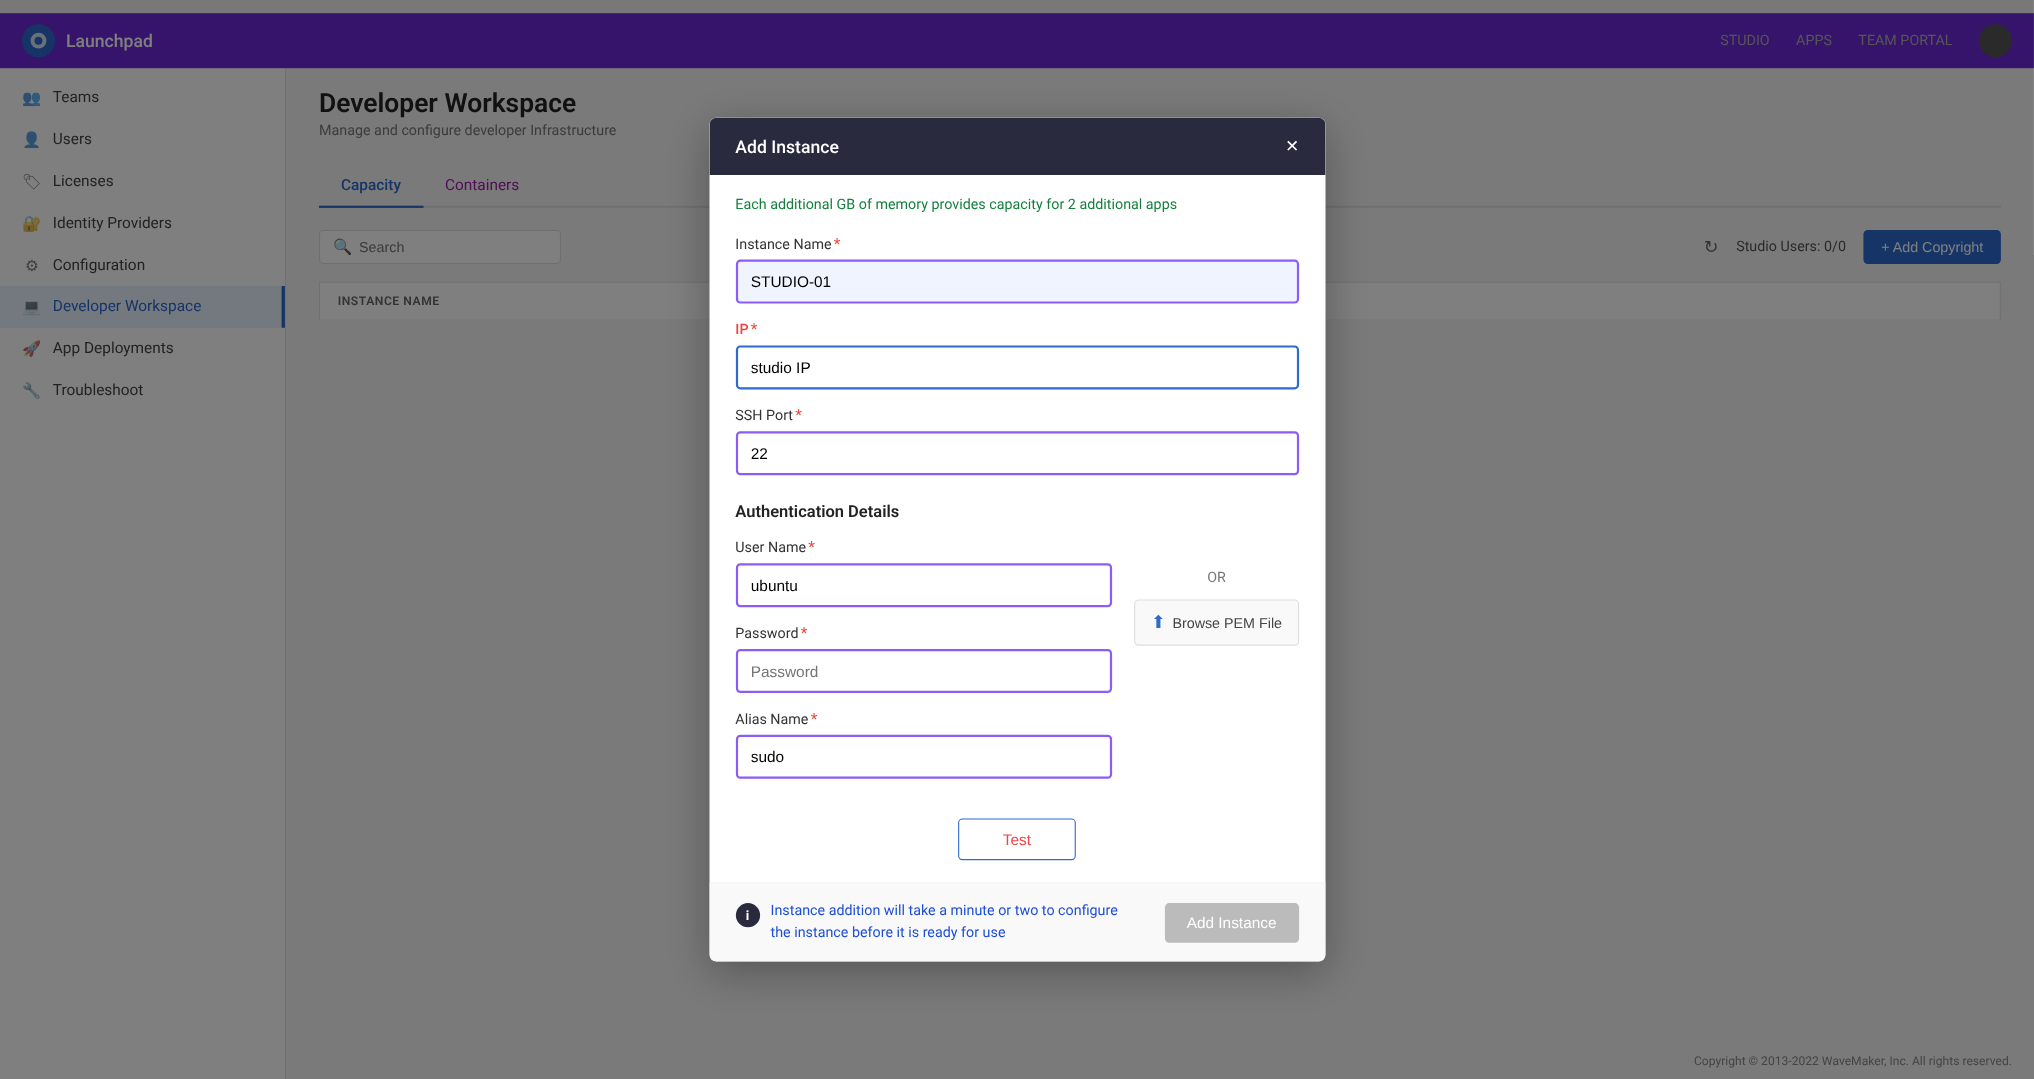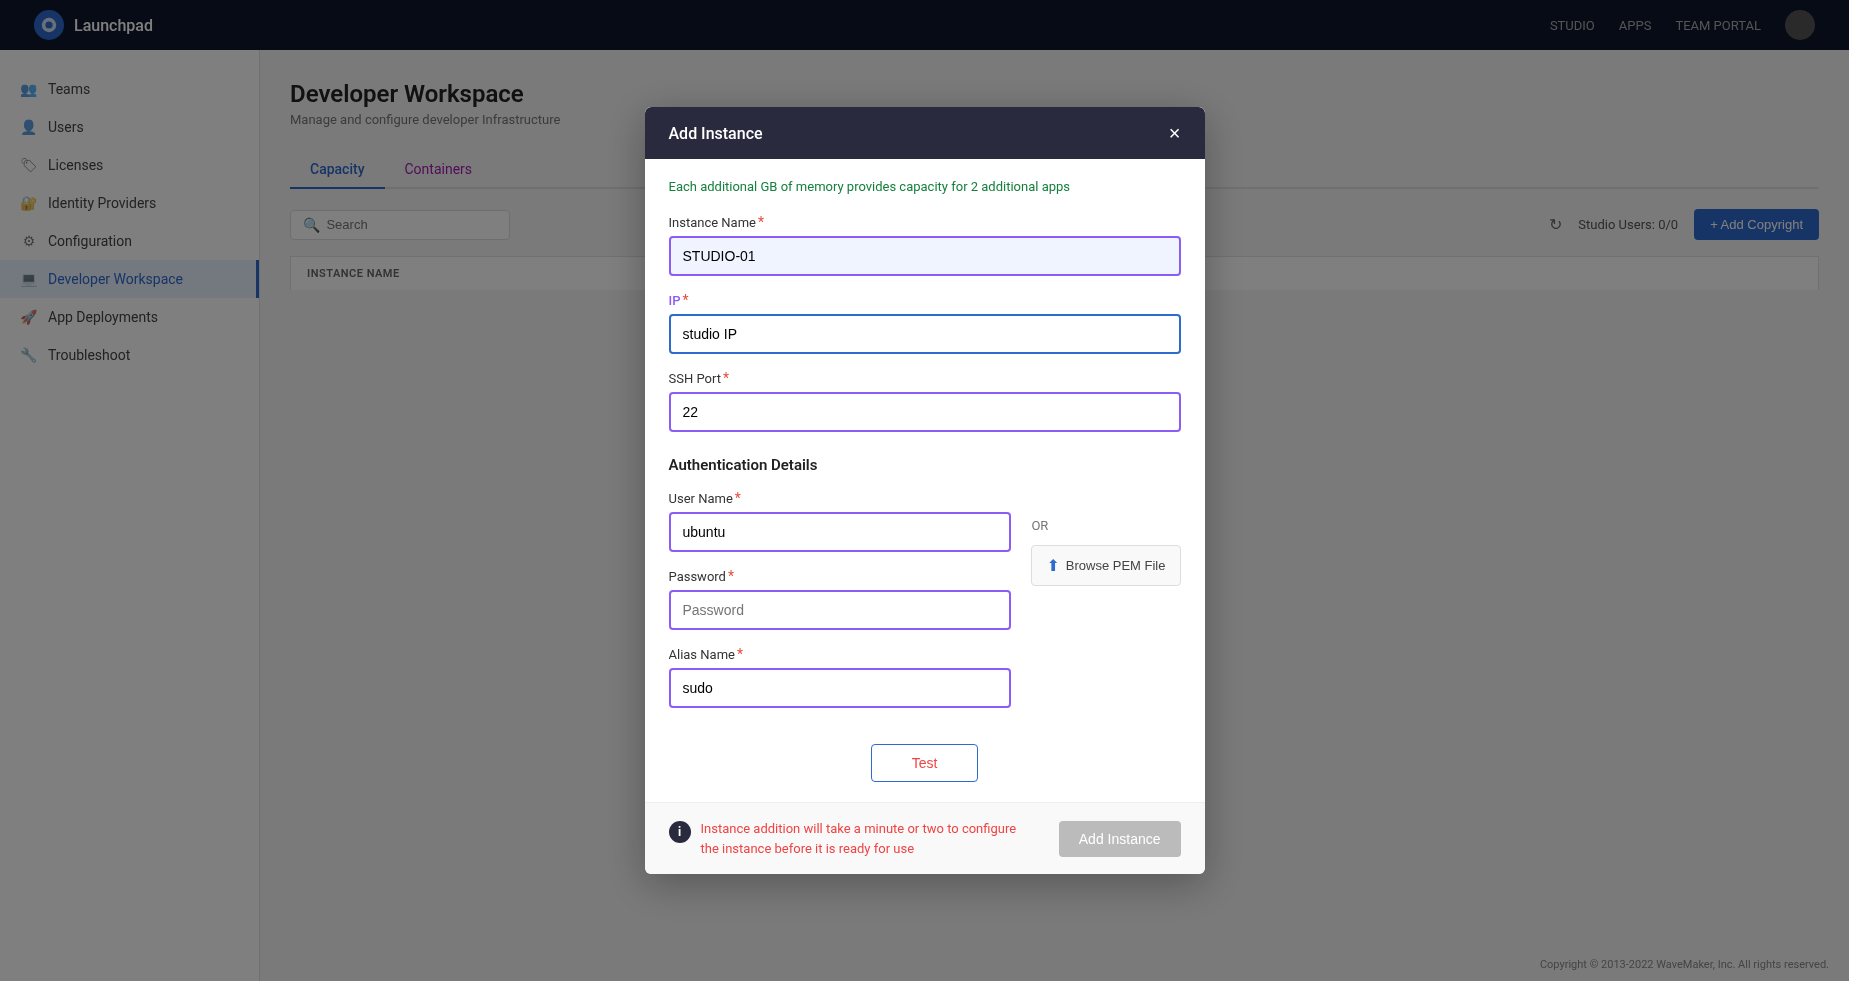--- a/index.html
+++ b/index.html
@@ -1,27 +1,27 @@
 <!DOCTYPE html>
 <html><head>
   <meta charset="utf-8">
   <style>
     * { box-sizing: border-box; margin: 0; padding: 0; }
     body { font-family: -apple-system, BlinkMacSystemFont, 'Segoe UI', Roboto, sans-serif; background: #f0f0f0; height: 981px; overflow: hidden; position: relative; }
 
     
     .topnav {
-      background: #0f172a;
+      background: #6d28d9;
       height: 50px;
       display: flex;
       align-items: center;
       justify-content: space-between;
-      padding: 0 34px;
+      padding: 0 20px;
       position: fixed;
-      top: 0; left: 0; right: 0;
+      top: 12px; left: 0; right: 0;
       z-index: 10;
     }
     .topnav-left { display: flex; align-items: center; gap: 10px; }
     .topnav-logo { width: 30px; height: 30px; background: #2d6bcd; border-radius: 50%; display: flex; align-items: center; justify-content: center; }
     .topnav-logo svg { width: 18px; height: 18px; fill: white; }
     .topnav-title { color: white; font-size: 16px; font-weight: 500; }
     .topnav-right { display: flex; align-items: center; gap: 24px; }
     .topnav-link { color: #aaa; font-size: 13px; cursor: pointer; text-decoration: none; text-align: center; }
     .topnav-avatar { width: 30px; height: 30px; background: #555; border-radius: 50%; }
 
@@ -150,21 +150,21 @@
     .form-group { margin-bottom: 16px; }
     .form-label {
       font-size: 13px;
       color: #333;
       margin-bottom: 6px;
       display: flex;
       align-items: center;
       gap: 2px;
     }
     .required { color: #e74c3c; font-size: 14px; }
-    .ip-label { color: #8b5cf6; font-weight: 500; }
+    .ip-label { color: #ef4444; font-weight: 500; }
 
     .form-input {
       width: 100%;
       padding: 10px 12px;
       border: 2px solid #8b5cf6;
       border-radius: 4px;
       font-size: 14px;
       outline: none;
       transition: border-color 0.2s;
     }
@@ -213,21 +213,21 @@
       width: 22px; height: 22px;
       background: #2a2a3e;
       border-radius: 50%;
       display: flex; align-items: center; justify-content: center;
       color: white;
       font-size: 12px;
       font-weight: bold;
       flex-shrink: 0;
       margin-top: 2px;
     }
-    .footer-text { font-size: 13px; color: #ef4444; line-height: 1.5; }
+    .footer-text { font-size: 13px; color: #1d4ed8; line-height: 1.5; }
     .add-instance-btn {
       background: #bbb;
       color: white;
       border: none;
       padding: 10px 20px;
       border-radius: 4px;
       font-size: 14px;
       cursor: not-allowed;
     }
 
@@ -393,21 +393,21 @@
 
           <div class="form-group">
             <div class="form-label">
               <span>Alias Name</span>
               <span class="required">*</span>
             </div>
             <input type="text" class="form-input" value="sudo" style="">
           </div>
         </div>
 
-        <div style="display:flex; flex-direction:column; padding-top:28px; gap:12px;">
+        <div style="display:flex; flex-direction:column; align-items:center; padding-top:28px; gap:12px;">
           <span style="font-size:13px; color:#777;">OR</span>
           <button class="browse-pem-btn">
             <span class="browse-pem-icon">⬆</span>
             <span>Browse PEM File</span>
           </button>
         </div>
       </div>
 
       <button class="test-btn">Test</button>
 

